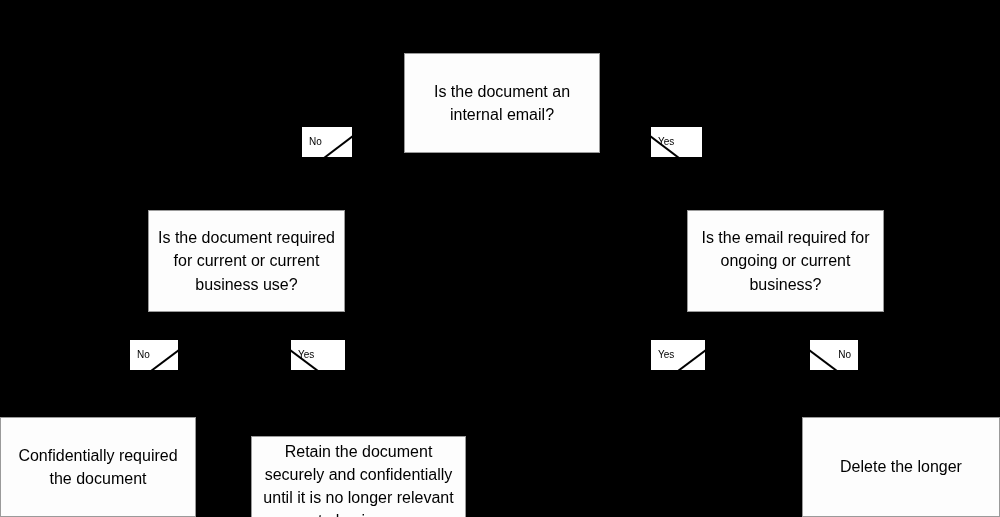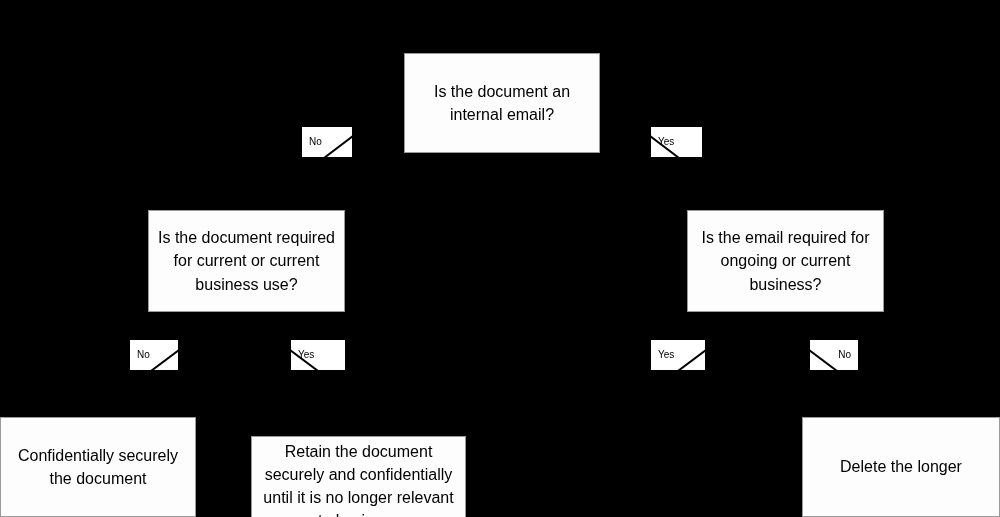--- a/index.html
+++ b/index.html
@@ -144,21 +144,21 @@
   </div>
 
   <div class="label-box align-right" style="left:810px; top:340px; width:48px; height:30px;">
     <svg class="label-diag" viewBox="0 0 48 30" preserveAspectRatio="none" aria-hidden="true">
       <line x1="-1" y1="10" x2="27" y2="31" stroke="#000000" stroke-width="2"></line>
     </svg>
     <span class="label-text">No</span>
   </div>
 
   <div class="node" style="left:0px; top:417px; width:196px; height:100px;">
-    <span class="node-text">Confidentially securely the document</span>
+    <span class="node-text">Confidentially required the document</span>
   </div>
 
   <div class="node" style="left:251px; top:436px; width:215px; height:100px;">
     <span class="node-text">Retain the document securely and confidentially until it is no longer relevant to business</span>
   </div>
 
 
   <div class="node" style="left:802px; top:417px; width:198px; height:100px;">
     <span class="node-text">Delete the longer</span>
   </div>

